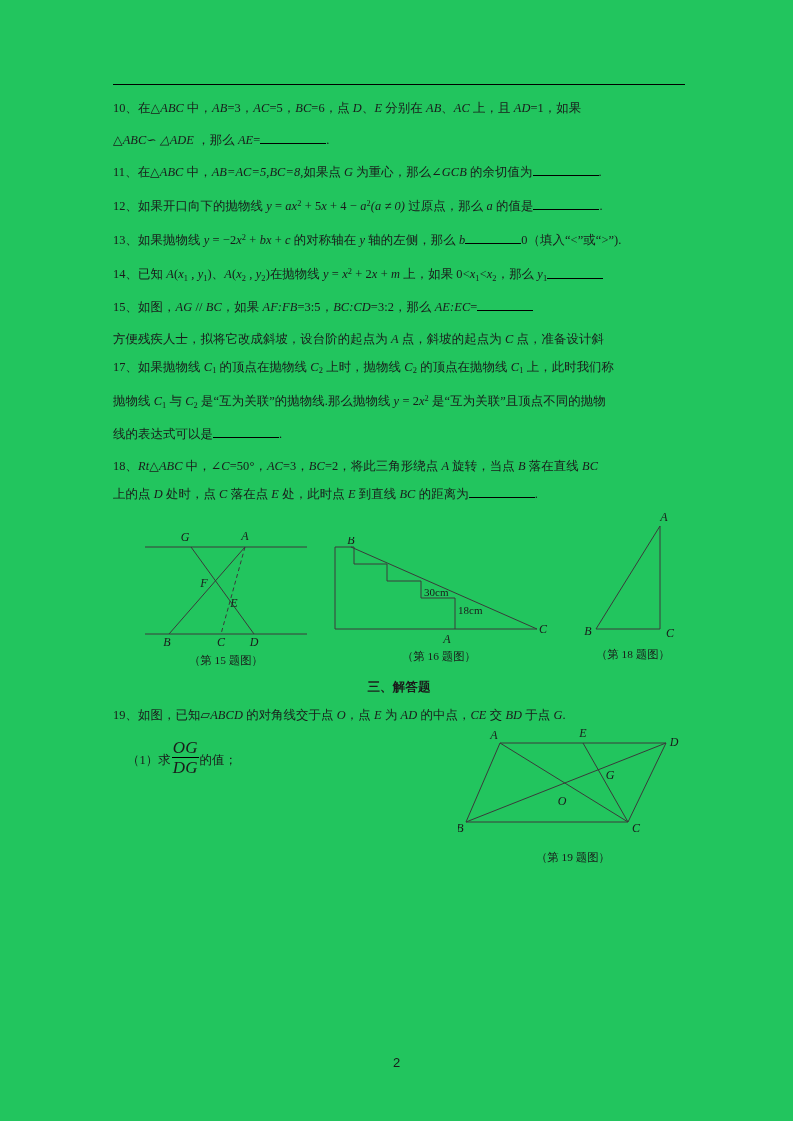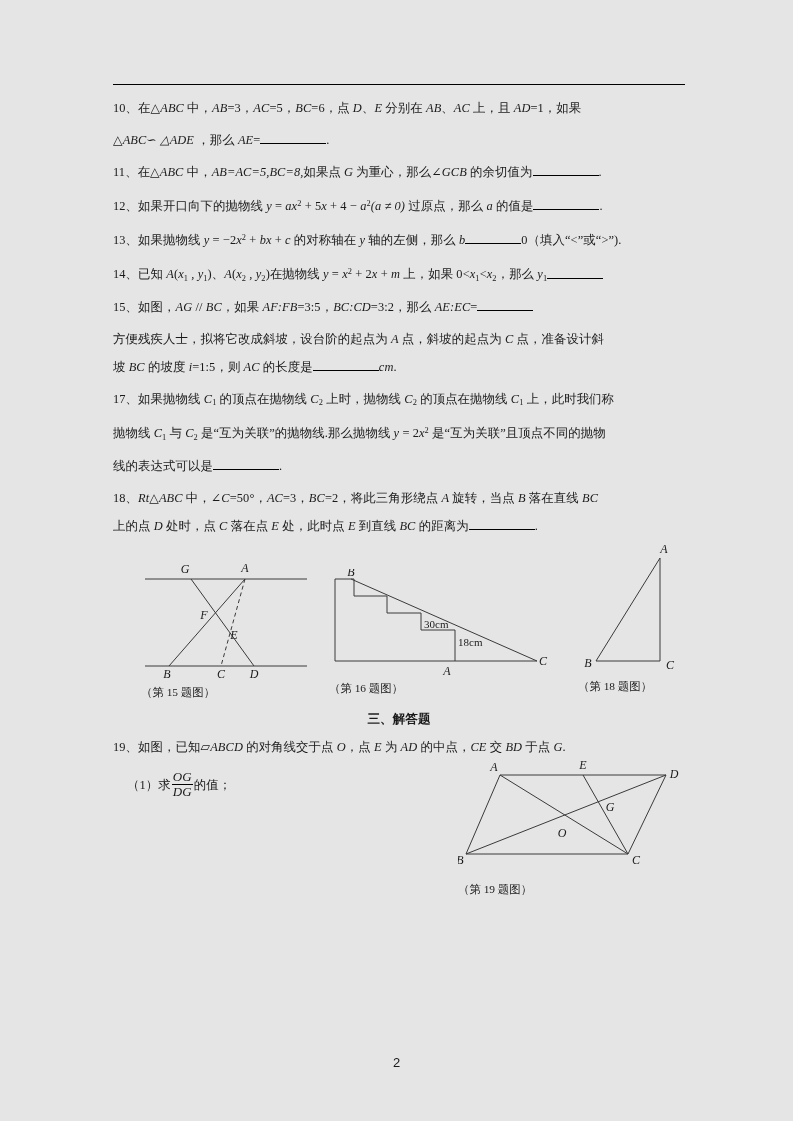--- a/index.html
+++ b/index.html
@@ -9,21 +9,21 @@
   }
   body {
     font-family: "Liberation Serif", "DejaVu Serif", serif;
     color: #1a1a1a;
   }
   .page {
     position: relative;
     width: 793px;
     height: 1121px;
     margin: 0 auto;
-    background: #e5e5e5;
+    background: #22c55e;
     overflow: hidden;
   }
   .content {
     position: absolute;
     left: 113px;
     top: 84px;
     width: 572px;
   }
   .top-rule {
     width: 572px;
@@ -48,21 +48,21 @@
   .bl-m { width: 56px; }
   .bl-l { width: 66px; }
   sub { font-size: 8.4px; vertical-align: -0.28em; }
   sup { font-size: 8.4px; vertical-align: 0.5em; }
   .frac {
     display: inline-block;
     vertical-align: -0.55em;
     text-align: right;
     font-style: italic;
     line-height: 1.12;
-    font-size: 13px;
+    font-size: 17px;
     margin: 0 1px;
   }
   .frac .num { display: block; border-bottom: 1px solid #000; padding: 0 1px; }
   .frac .den { display: block; padding: 0 1px; }
   .ovl { border-top: 1px solid #000; padding-top: 0px; font-style: italic; }
   .vecarrow { position: relative; display: inline-block; font-style: italic; }
   .vecarrow::before {
     content: "\2192";
     position: absolute;
     left: 50%;
@@ -78,21 +78,21 @@
     font-family: "Liberation Serif", serif;
     text-align: center;
   }
   .figs {
     position: relative;
     height: 150px;
     margin-top: 8px;
   }
   .figbox { position: absolute; }
   .figcap {
-    text-align: left;
+    text-align: center;
     font-size: 11.4px;
     margin-top: 2px;
   }
   .pagenum {
     position: absolute;
     left: 0;
     right: 0;
     top: 1055px;
     text-align: center;
     font-size: 13px;
@@ -144,23 +144,20 @@
     <div class="q tight">
       <span>14、</span><span>已知 </span><span class="it">A</span><span>(</span><span class="it">x</span><sub>1</sub><span> , </span><span class="it">y</span><sub>1</sub><span>)</span><span>、</span><span class="it">A</span><span>(</span><span class="it">x</span><sub>2</sub><span> , </span><span class="it">y</span><sub>2</sub><span>)</span><span>在抛物线 </span><span class="it">y</span><span> = </span><span class="it">x</span><sup>2</sup><span> + 2</span><span class="it">x</span><span> + </span><span class="it">m</span><span> 上，如果 0&lt;</span><span class="it">x</span><sub>1</sub><span>&lt;</span><span class="it">x</span><sub>2</sub><span>，那么 </span><span class="it">y</span><sub>1</sub><span class="blank bl-m"></span>
     </div>
 
     <div class="q">
       <span>15、</span><span>如图，</span><span class="it">AG</span><span> // </span><span class="it">BC</span><span>，如果 </span><span class="it">AF:FB</span><span>=3:5，</span><span class="it">BC:CD</span><span>=3:2，那么 </span><span class="it">AE:EC</span><span>=</span><span class="blank bl-m"></span>
     </div>
 
     <div class="q tight">
       <span>方便残疾人士，拟将它改成斜坡，设台阶的起点为 </span><span class="it">A</span><span> 点，斜坡的起点为 </span><span class="it">C</span><span> 点，准备设计斜</span>
-    </div>
-    <div class="q">
-      <span>坡 </span><span class="it">BC</span><span> 的坡度 </span><span class="it">i</span><span>=1:5，则 </span><span class="it">AC</span><span> 的长度是</span><span class="blank bl-l"></span><span class="it">cm</span><span>.</span>
     </div>
 
     <div class="q tight">
       <span>17、</span><span>如果抛物线 </span><span class="it">C</span><sub>1</sub><span> 的顶点在抛物线 </span><span class="it">C</span><sub>2</sub><span> 上时，抛物线 </span><span class="it">C</span><sub>2</sub><span> 的顶点在抛物线 </span><span class="it">C</span><sub>1</sub><span> 上，此时我们称</span>
     </div>
     <div class="q tight">
       <span>抛物线 </span><span class="it">C</span><sub>1</sub><span> 与 </span><span class="it">C</span><sub>2</sub><span> 是“互为关联”的抛物线.那么抛物线 </span><span class="it">y</span><span> = 2</span><span class="it">x</span><sup>2</sup><span> 是“互为关联”且顶点不同的抛物</span>
     </div>
     <div class="q">
       <span>线的表达式可以是</span><span class="blank bl-l"></span><span>.</span>

